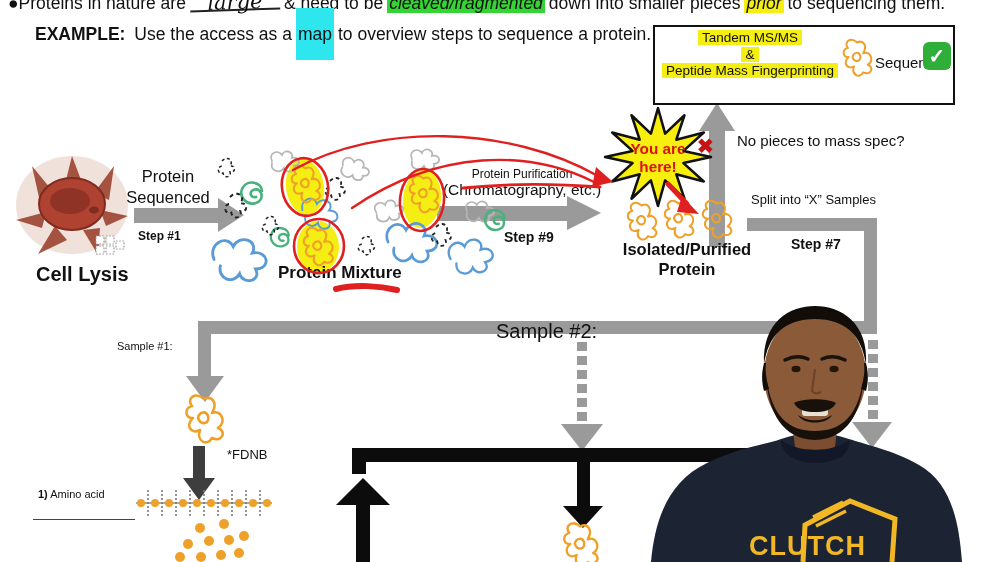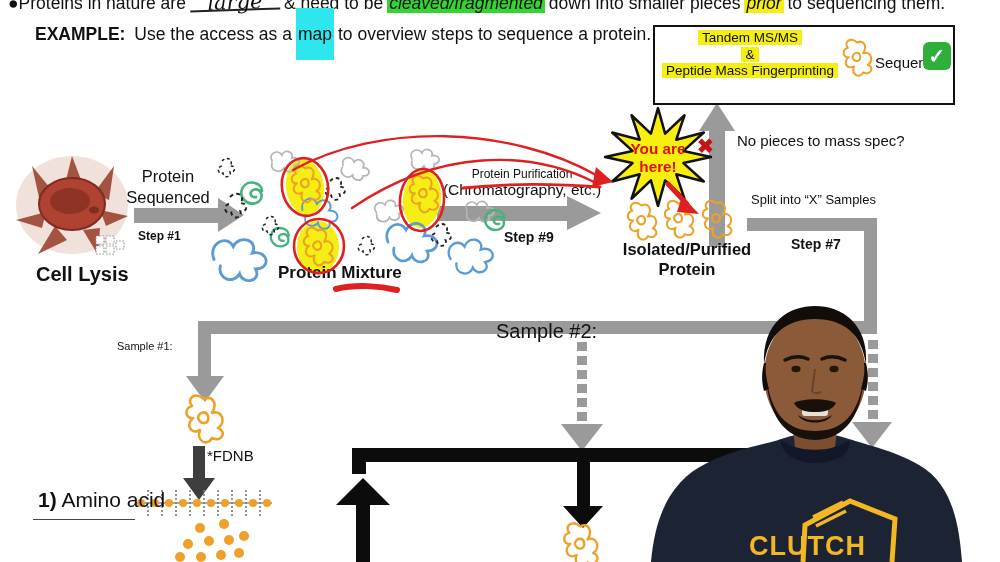--- a/index.html
+++ b/index.html
@@ -175,23 +175,23 @@
 
   <div class="lbl t" style="left:117px;top:340px;font-size:11px;">Sample #1:</div>
   <div class="gray-bar" style="left:198px;top:334px;width:13px;height:42px;"></div>
   <div class="tri" style="left:186px;top:376px;border-left:19px solid transparent;border-right:19px solid transparent;border-top:26px solid var(--arrow-gray);"></div>
   <svg class="abs" style="left:182px;top:392px;z-index:2;" width="42" height="56" viewBox="0 0 40 56">
       <use href="#protein-shape"></use>
     </svg>
 
   <div class="dark-bar" style="left:193px;top:446px;width:12px;height:32px;"></div>
   <div class="tri" style="left:183px;top:478px;border-left:16px solid transparent;border-right:16px solid transparent;border-top:22px solid #3e3e3e;"></div>
-  <div class="lbl t" style="left:207px;top:447px;font-size:15px;">*FDNB</div>
-
-  <div class="lbl t" style="left:38px;top:488px;font-size:21px;">
+  <div class="lbl t" style="left:227px;top:447px;font-size:13px;">*FDNB</div>
+
+  <div class="lbl t" style="left:38px;top:488px;font-size:11px;">
     <span class="bold">1)</span>
     <span>Amino acid</span>
   </div>
   <div class="abs" style="left:33px;top:519px;width:102px;border-top:1.5px solid #444;z-index:1;"></div>
   <svg class="abs" style="left:133px;top:487px;z-index:1;" width="142" height="36" viewBox="0 0 142 36">
     <line x1="3" y1="16" x2="139" y2="16" stroke="#8a8a8a" stroke-width="1.6"></line>
     <g stroke="#7a7a7a" stroke-width="1.6" stroke-dasharray="2 2">
       <line x1="15" y1="3" x2="15" y2="29"></line>
         <line x1="29" y1="3" x2="29" y2="29"></line>
       <line x1="43" y1="3" x2="43" y2="29"></line>

